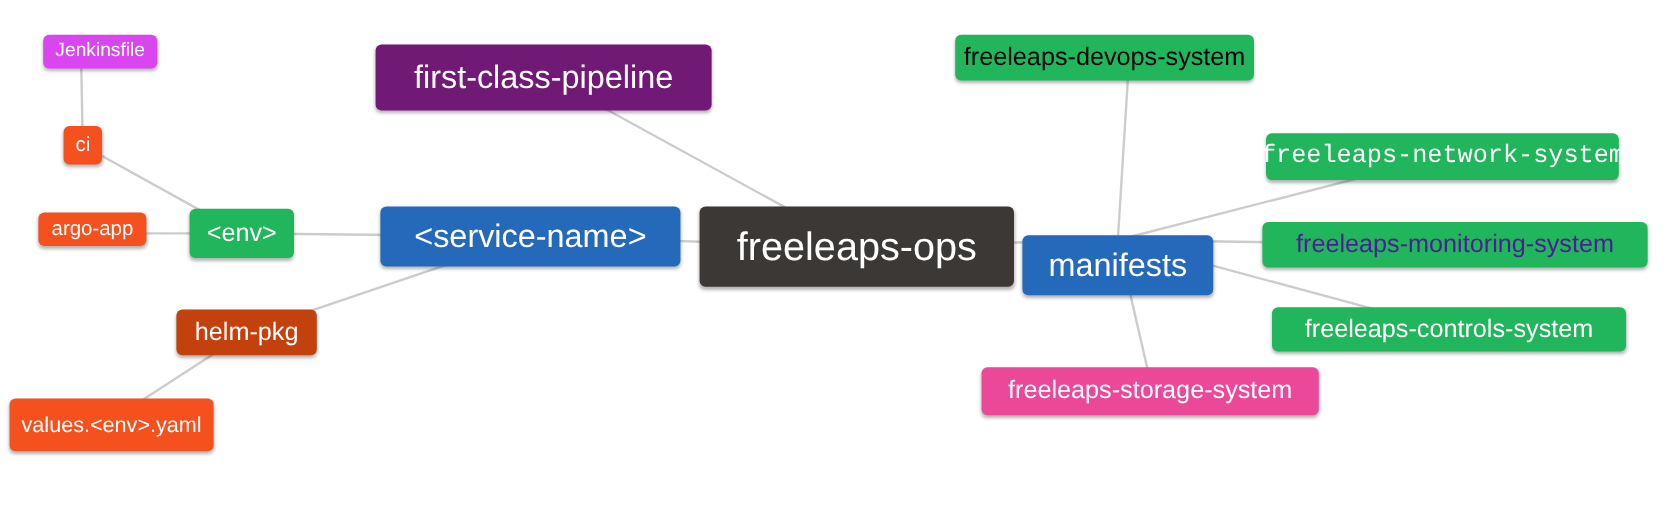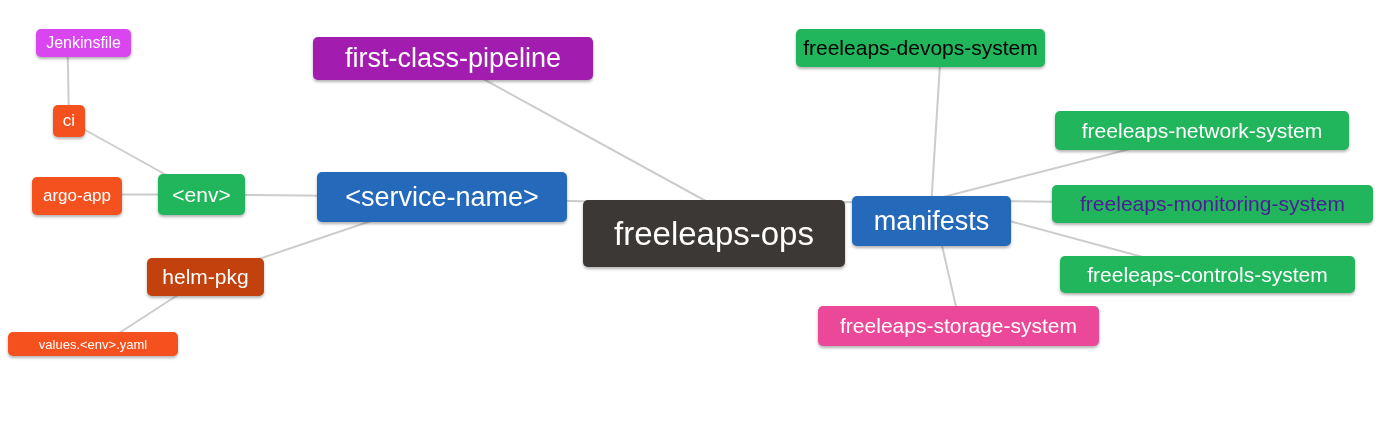--- a/index.html
+++ b/index.html
@@ -53,26 +53,26 @@
       <line x1="714" y1="205.5" x2="931.5" y2="200" stroke="#cccccc" stroke-width="2"></line>
       <line x1="931.5" y1="200" x2="941" y2="48" stroke="#cccccc" stroke-width="2"></line>
       <line x1="931.5" y1="200" x2="1202" y2="130.5" stroke="#cccccc" stroke-width="2"></line>
       <line x1="931.5" y1="200" x2="1212.5" y2="204" stroke="#cccccc" stroke-width="2"></line>
       <line x1="931.5" y1="200" x2="1207.5" y2="274.5" stroke="#cccccc" stroke-width="2"></line>
       <line x1="931.5" y1="200" x2="960.5" y2="326" stroke="#cccccc" stroke-width="2"></line>
     </svg>
 
 <div class="node" style="left: 36px; top: 29px; width: 95px; height: 28px; font-size: 16px; background: #d946ef; color: rgb(255, 255, 255);">Jenkinsfile</div>
     <div class="node" style="left: 53px; top: 105px; width: 32px; height: 32px; font-size: 17px; background: rgb(244, 81, 30); color: rgb(255, 255, 255);">ci</div>
-    <div class="node" style="left: 32px; top: 177px; width: 90px; height: 38px; font-size: 17px; background: rgb(244, 81, 30); color: rgb(255, 255, 255);">argo-app</div>
+    <div class="node" style="left: 32px; top: 177px; width: 90px; height: 28px; font-size: 17px; background: rgb(244, 81, 30); color: rgb(255, 255, 255);">argo-app</div>
     <div class="node" style="left: 158px; top: 174px; width: 87px; height: 41px; font-size: 21px; background: rgb(33, 181, 92); color: rgb(255, 255, 255);">&lt;env&gt;</div>
     <div class="node" style="left: 147px; top: 258px; width: 117px; height: 38px; font-size: 21px; background: #c2410c; color: rgb(255, 255, 255);">helm-pkg</div>
-    <div class="node" style="left: 8px; top: 332px; width: 170px; height: 24px; font-size: 13px; background: rgb(244, 81, 30); color: rgb(255, 255, 255);">values.&lt;env&gt;.yaml</div>
-    <div class="node" style="left: 313px; top: 37px; width: 280px; height: 43px; font-size: 27px; background: #a21caf; color: rgb(255, 255, 255);">first-class-pipeline</div>
+    <div class="node" style="left: 8px; top: 332px; width: 170px; height: 44px; font-size: 18px; background: rgb(244, 81, 30); color: rgb(255, 255, 255);">values.&lt;env&gt;.yaml</div>
+    <div class="node" style="left: 313px; top: 37px; width: 280px; height: 55px; font-size: 27px; background: #701a75; color: rgb(255, 255, 255);">first-class-pipeline</div>
     <div class="node" style="left: 317px; top: 172px; width: 250px; height: 50px; font-size: 27px; background: rgb(37, 105, 187); color: rgb(255, 255, 255);">&lt;service-name&gt;</div>
-    <div class="node" style="left: 583px; top: 172px; width: 262px; height: 67px; font-size: 33px; background: rgb(59, 56, 54); color: rgb(255, 255, 255); margin-top: 28px;">freeleaps-ops</div>
+    <div class="node" style="left: 583px; top: 172px; width: 262px; height: 67px; font-size: 33px; background: rgb(59, 56, 54); color: rgb(255, 255, 255);">freeleaps-ops</div>
     <div class="node" style="left: 852px; top: 175px; width: 159px; height: 50px; font-size: 27px; background: rgb(37, 105, 187); color: rgb(255, 255, 255); margin-top: 21px;">manifests</div>
     <div class="node" style="left: 796px; top: 29px; width: 249px; height: 38px; font-size: 21px; background: rgb(33, 181, 92); color: #000000;">freeleaps-devops-system</div>
-    <div class="node" style="left: 1055px; top: 111px; width: 294px; height: 39px; font-size: 21px; background: rgb(33, 181, 92); color: rgb(255, 255, 255);">freeleaps-network-system</div>
+    <div class="node" style="left: 1055px; top: 111px; width: 294px; height: 39px; font-size: 21px; background: rgb(33, 181, 92); color: rgb(255, 255, 255); font-family: Liberation Mono, monospace;">freeleaps-network-system</div>
     <div class="node" style="left: 1052px; top: 185px; width: 321px; height: 38px; font-size: 21px; background: rgb(33, 181, 92); color: #4c1d95;">freeleaps-monitoring-system</div>
     <div class="node" style="left: 1060px; top: 256px; width: 295px; height: 37px; font-size: 21px; background: rgb(33, 181, 92); color: rgb(255, 255, 255);">freeleaps-controls-system</div>
     <div class="node" style="left: 818px; top: 306px; width: 281px; height: 40px; font-size: 21px; background: #ec4899; color: rgb(255, 255, 255);">freeleaps-storage-system</div>
   </div>
 
 </body></html>

